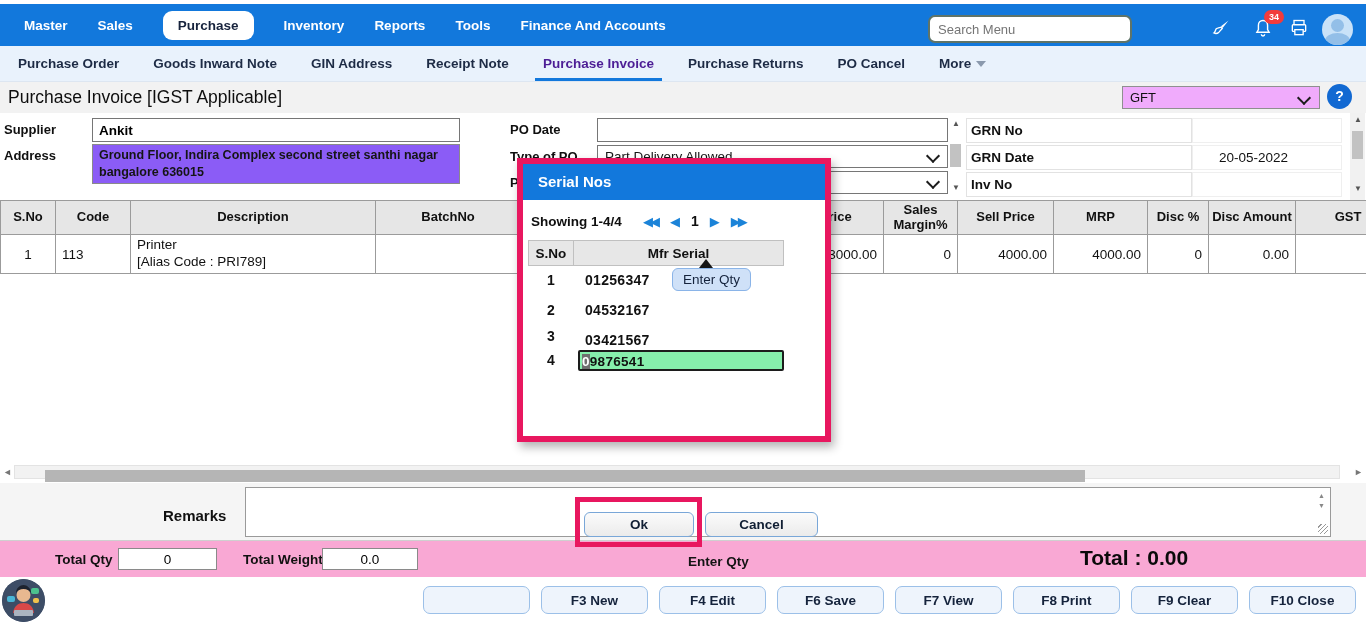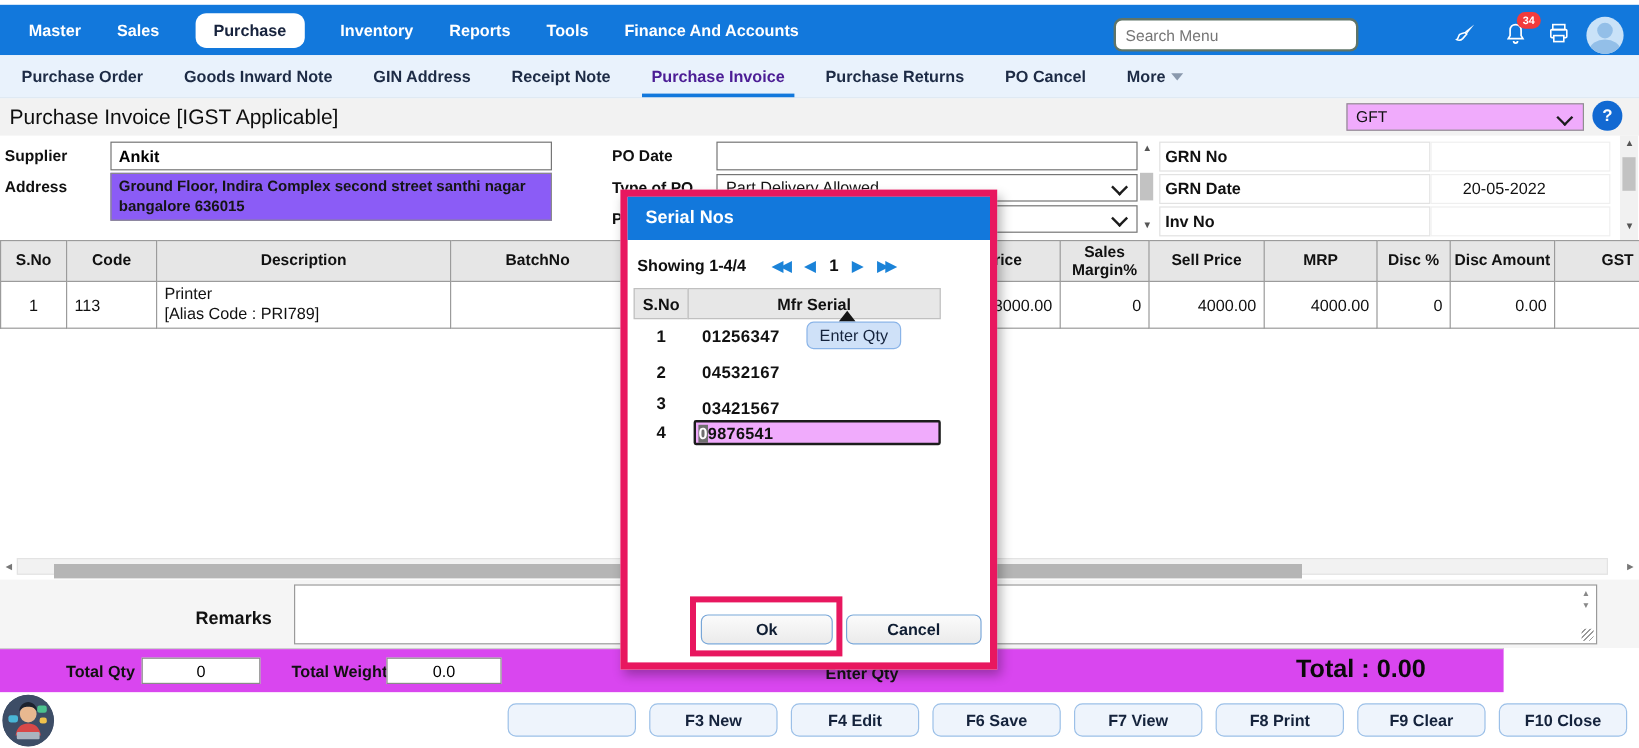--- a/index.html
+++ b/index.html
@@ -60,46 +60,46 @@
   
   .hscroll{position:absolute;left:0;top:462px;width:1366px;height:21px;background:#fff;}
   .htrack{position:absolute;left:14px;top:3px;width:1326px;height:14px;background:#f2f2f2;border:1px solid #e3e3e3;box-sizing:border-box;}
   .hthumb{position:absolute;left:30px;top:4px;width:1040px;height:12px;background:#b5b5b5;cursor:grab;}
   .harrow{position:absolute;top:6px;font-size:9px;color:#777;cursor:pointer;line-height:9px;}
   .remrow{position:absolute;left:0;top:483px;width:1366px;height:57px;background:#f5f5f5;}
   .remlabel{position:absolute;left:163px;top:12px;font-size:15px;font-weight:bold;margin-top:12px;}
   .remarea{position:absolute;left:245px;top:4px;width:1086px;height:50px;background:#fff;border:1px solid #9a9a9a;box-sizing:border-box;}
   .resizer{position:absolute;right:2px;bottom:2px;width:10px;height:10px;
            background:repeating-linear-gradient(135deg,transparent 0 2px,#999 2px 3px);cursor:nwse-resize;}
-  .totrow{position:absolute;left:0;top:540px;width:1253px;height:37px;background:#d946ef;border-top:1px solid #cfcfcf;box-sizing:border-box;text-decoration:underline;}
+  .totrow{position:absolute;left:0;top:540px;width:1366px;height:37px;background:#f9a8d4;border-top:1px solid #cfcfcf;box-sizing:border-box;text-decoration:underline;}
   .totlabel{position:absolute;font-size:13.5px;font-weight:bold;}
   .totinput{position:absolute;top:7px;height:22px;background:#fff;border:1px solid #8a8a8a;box-sizing:border-box;
             text-align:center;font-size:13.5px;font-family:"Liberation Sans",sans-serif;}
   .grandtotal{position:absolute;left:1080px;top:5px;font-size:21px;font-weight:bold;color:#0a0a0a;}
   .btnrow{position:absolute;left:0;top:577px;width:1366px;height:46px;background:#fff;}
   .fbtns{position:absolute;right:10px;top:9px;display:flex;gap:11px;}
   .fbtn{width:107px;height:28px;background:#eef4fc;border:1px solid #9cc0e8;border-radius:7px;
         font-size:13.5px;font-weight:600;color:#15233c;font-family:"Liberation Sans",sans-serif;cursor:pointer;}
   .support{position:absolute;left:2px;top:2px;width:43px;height:43px;border-radius:50%;background:#3d4d66;overflow:hidden;cursor:pointer;}
   
-  .modalbox{position:absolute;left:517px;top:158px;width:314px;height:400px;border:6px solid #e8175f;
+  .modalbox{position:absolute;left:517px;top:158px;width:314px;height:284px;border:6px solid #e8175f;
             box-sizing:border-box;background:#fff;z-index:40;box-shadow:3px 5px 9px rgba(0,0,0,.30);}
   .mhead{position:absolute;left:0;top:0;width:302px;height:36px;background:#1278dc;color:#fff;
          font-size:15px;font-weight:bold;line-height:36px;padding-left:15px;box-sizing:border-box;}
   .mshow{position:absolute;left:8px;top:50px;font-size:13.5px;font-weight:600;color:#0f0f0f;}
   .mpag{position:absolute;left:120px;top:49px;display:flex;align-items:center;gap:11px;
         color:#1b83d8;font-size:13px;cursor:pointer;}
   .dbl{letter-spacing:-3px;margin-right:2px;}
   .pnum{color:#0f0f0f;font-weight:bold;font-size:14px;}
   .mth{position:absolute;top:76px;height:26px;background:#e7e7e7;border:1px solid #c0c0c0;box-sizing:border-box;
        font-size:13.5px;font-weight:bold;display:flex;align-items:center;justify-content:center;}
   .msno{position:absolute;width:46px;text-align:center;font-size:14px;font-weight:600;}
   .mserial{position:absolute;left:62px;font-size:14px;font-weight:600;letter-spacing:.3px;}
   .mserialinput{position:absolute;left:55px;width:206px;height:21px;border:2px solid #1c1c1c;border-radius:2px;
-                background:#f0abfc;font-size:13.5px;font-weight:600;line-height:19px;padding-left:2px;box-sizing:border-box;letter-spacing:.3px;}
+                background:#86efac;font-size:13.5px;font-weight:600;line-height:19px;padding-left:2px;box-sizing:border-box;letter-spacing:.3px;}
   .selchar{background:#6f6f6f;color:#fff;}
   .tooltip{position:absolute;left:149px;top:104px;background:#cfe1f8;border:1.5px solid #8ab4e8;border-radius:6px;
            padding:3px 10px;font-size:13.5px;color:#15233c;white-space:nowrap;}
   .tooltri{position:absolute;left:176px;top:95px;width:0;height:0;border-left:7px solid transparent;
            border-right:7px solid transparent;border-bottom:9px solid #151515;}
   .mbtn{position:absolute;top:348px;height:25px;background:linear-gradient(#fbfbfb,#ebebeb);
         border:1px solid #79a7d8;border-radius:6px;font-size:13.5px;font-weight:600;color:#101e33;
         font-family:"Liberation Sans",sans-serif;cursor:pointer;}
   .okannot{position:absolute;left:52px;top:333px;width:127px;height:50px;border:5px solid #e8175f;
            box-sizing:border-box;pointer-events:none;}

